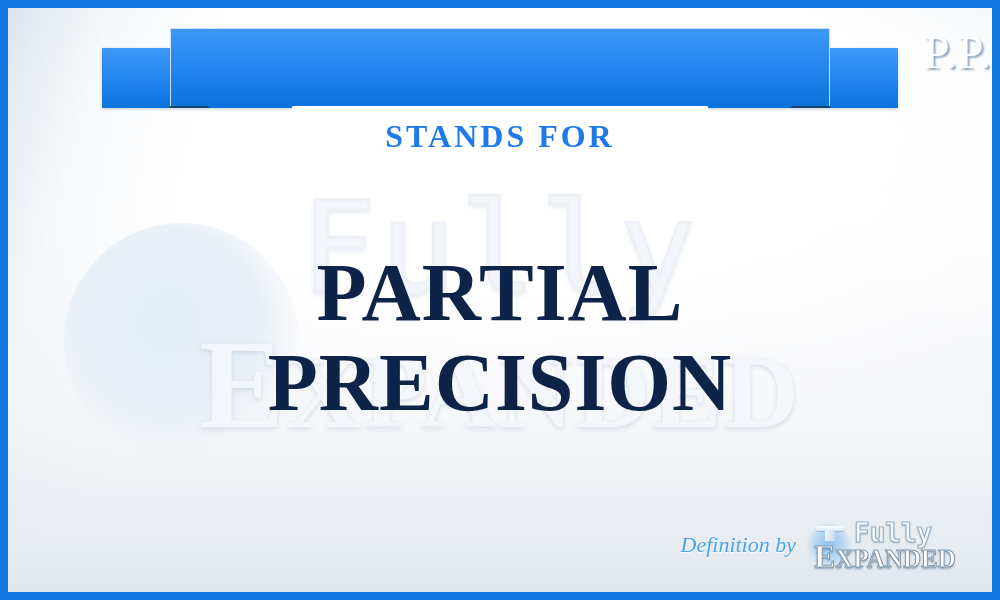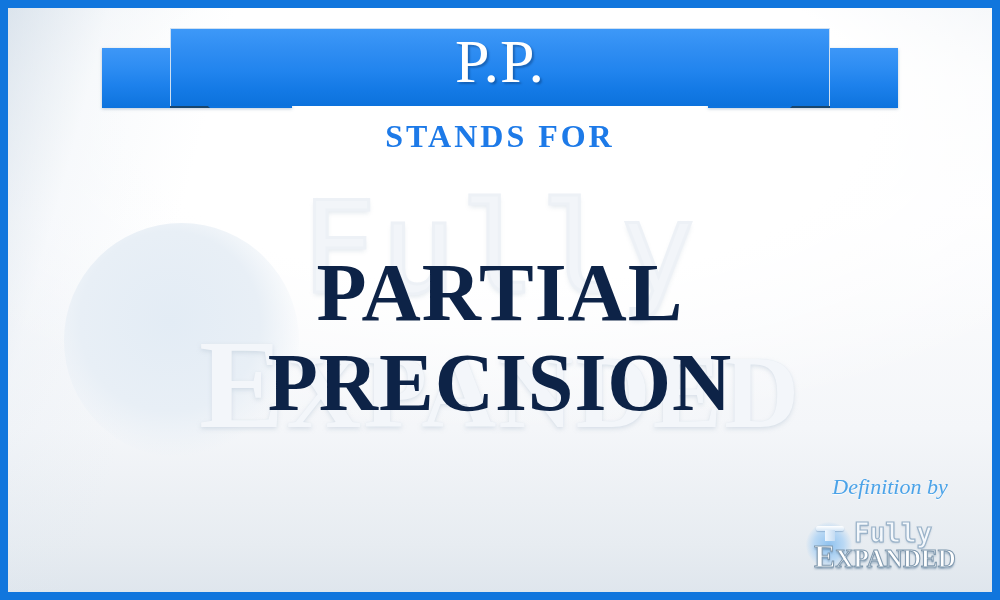--- a/index.html
+++ b/index.html
@@ -94,23 +94,23 @@
     position:absolute; left:162px; top:20px;
     width:660px; height:78px;
     background:linear-gradient(to bottom,#3d98f8 0%,#2f8df2 26%,#218 0,#2184ee 52%,#1379e5 78%,#0c72dc 100%);
     background:linear-gradient(to bottom,#3d98f8 0%,#2f8df2 28%,#2184ee 55%,#1379e5 80%,#0c72dc 100%);
     border:1px solid #cfe0f2;
     border-bottom:none;
   }
 
   #abbr {
     position:absolute; left:0; right:0; top:22px;
-    text-align:center;
-    font-family:"Liberation Serif", serif;
-    font-size:62px;
+    text-align:right;
+    font-family:"Liberation Serif", serif;
+    font-size:46px;
     font-weight:normal;
     color:#ffffff;
     letter-spacing:1px;
     line-height:1;
     text-shadow:2px 2px 2px rgba(10,60,120,.45);
     z-index:5;
   }
   #stands {
     position:absolute; left:0; right:0; top:110px;
     text-align:center;
@@ -133,23 +133,22 @@
     line-height:1.1;
     letter-spacing:1px;
     color:#0d2347;
     z-index:4;
   }
   #phrase .ln { display:block; }
 
   
   #footer {
     position:absolute; right:22px; bottom:22px;
-    display:flex; align-items:center; gap:20px;
+    display:flex; align-items:center; gap:14px;
     z-index:7;
-    flex-direction:column;
   }
   #defby {
     font-family:"Liberation Serif", serif;
     font-style:italic;
     font-size:22px;
     color:#4ba3e8;
     text-shadow:0 1px 1px rgba(255,255,255,.9);
   }
   #logo {
     position:relative;

